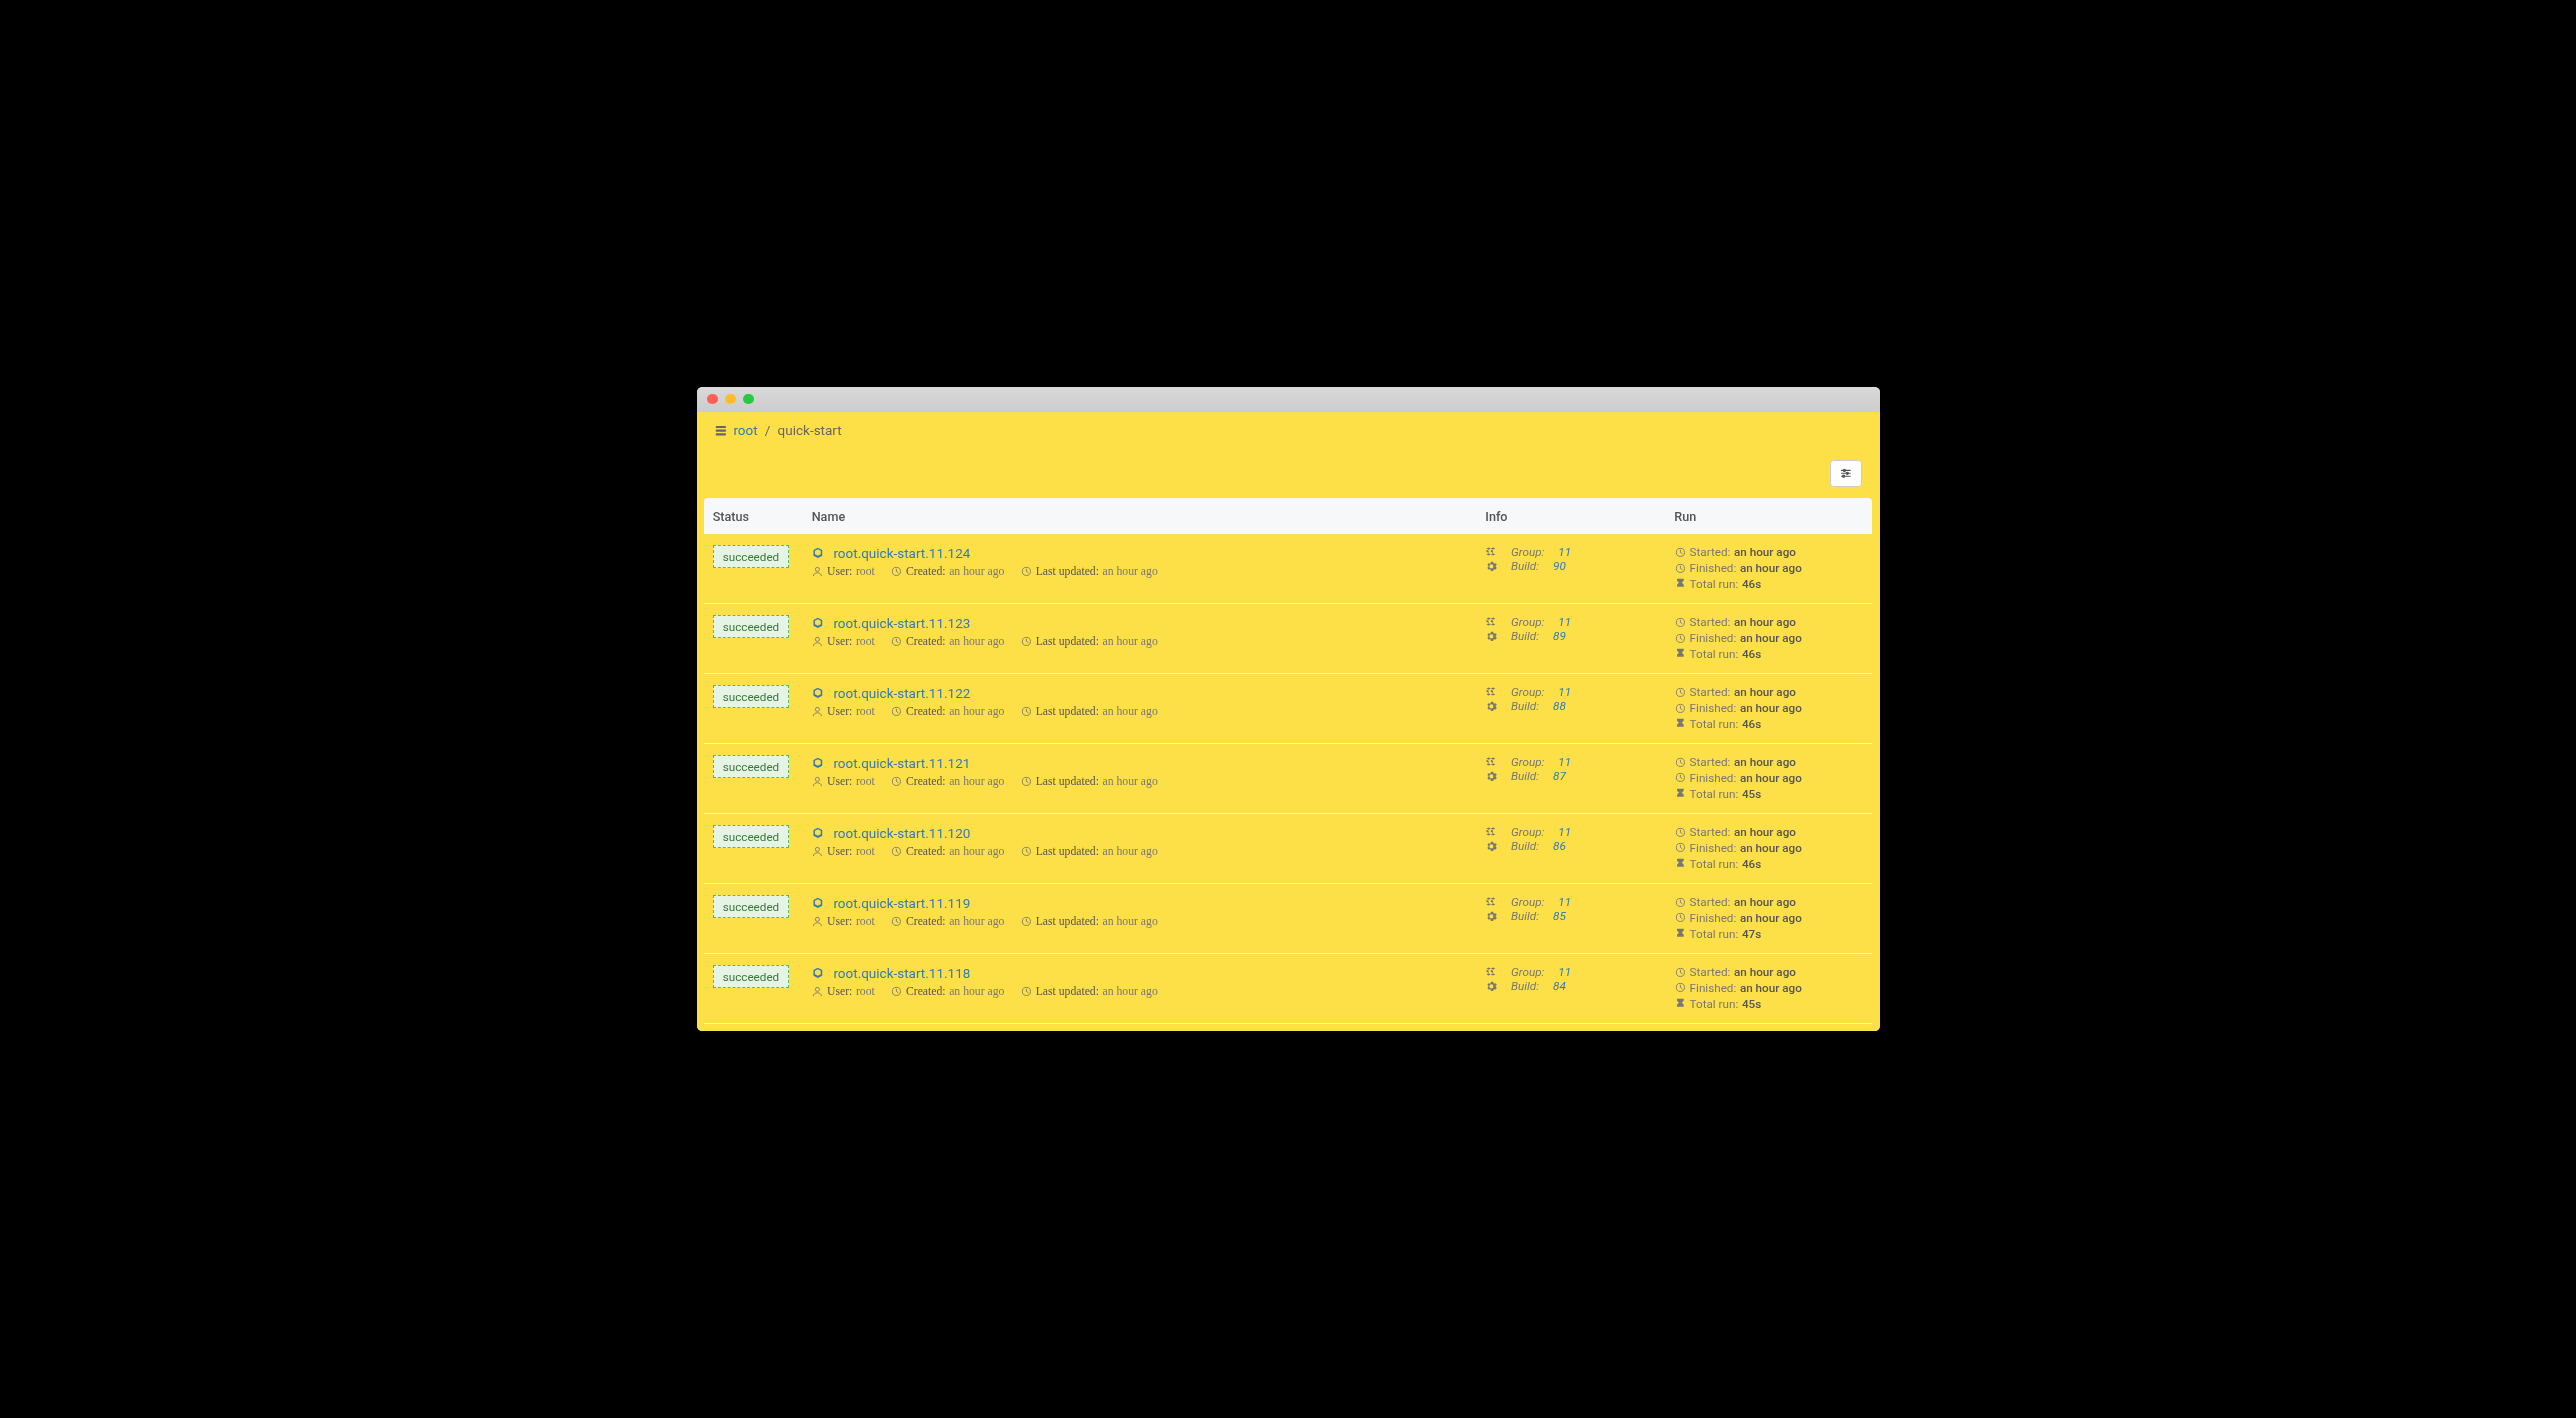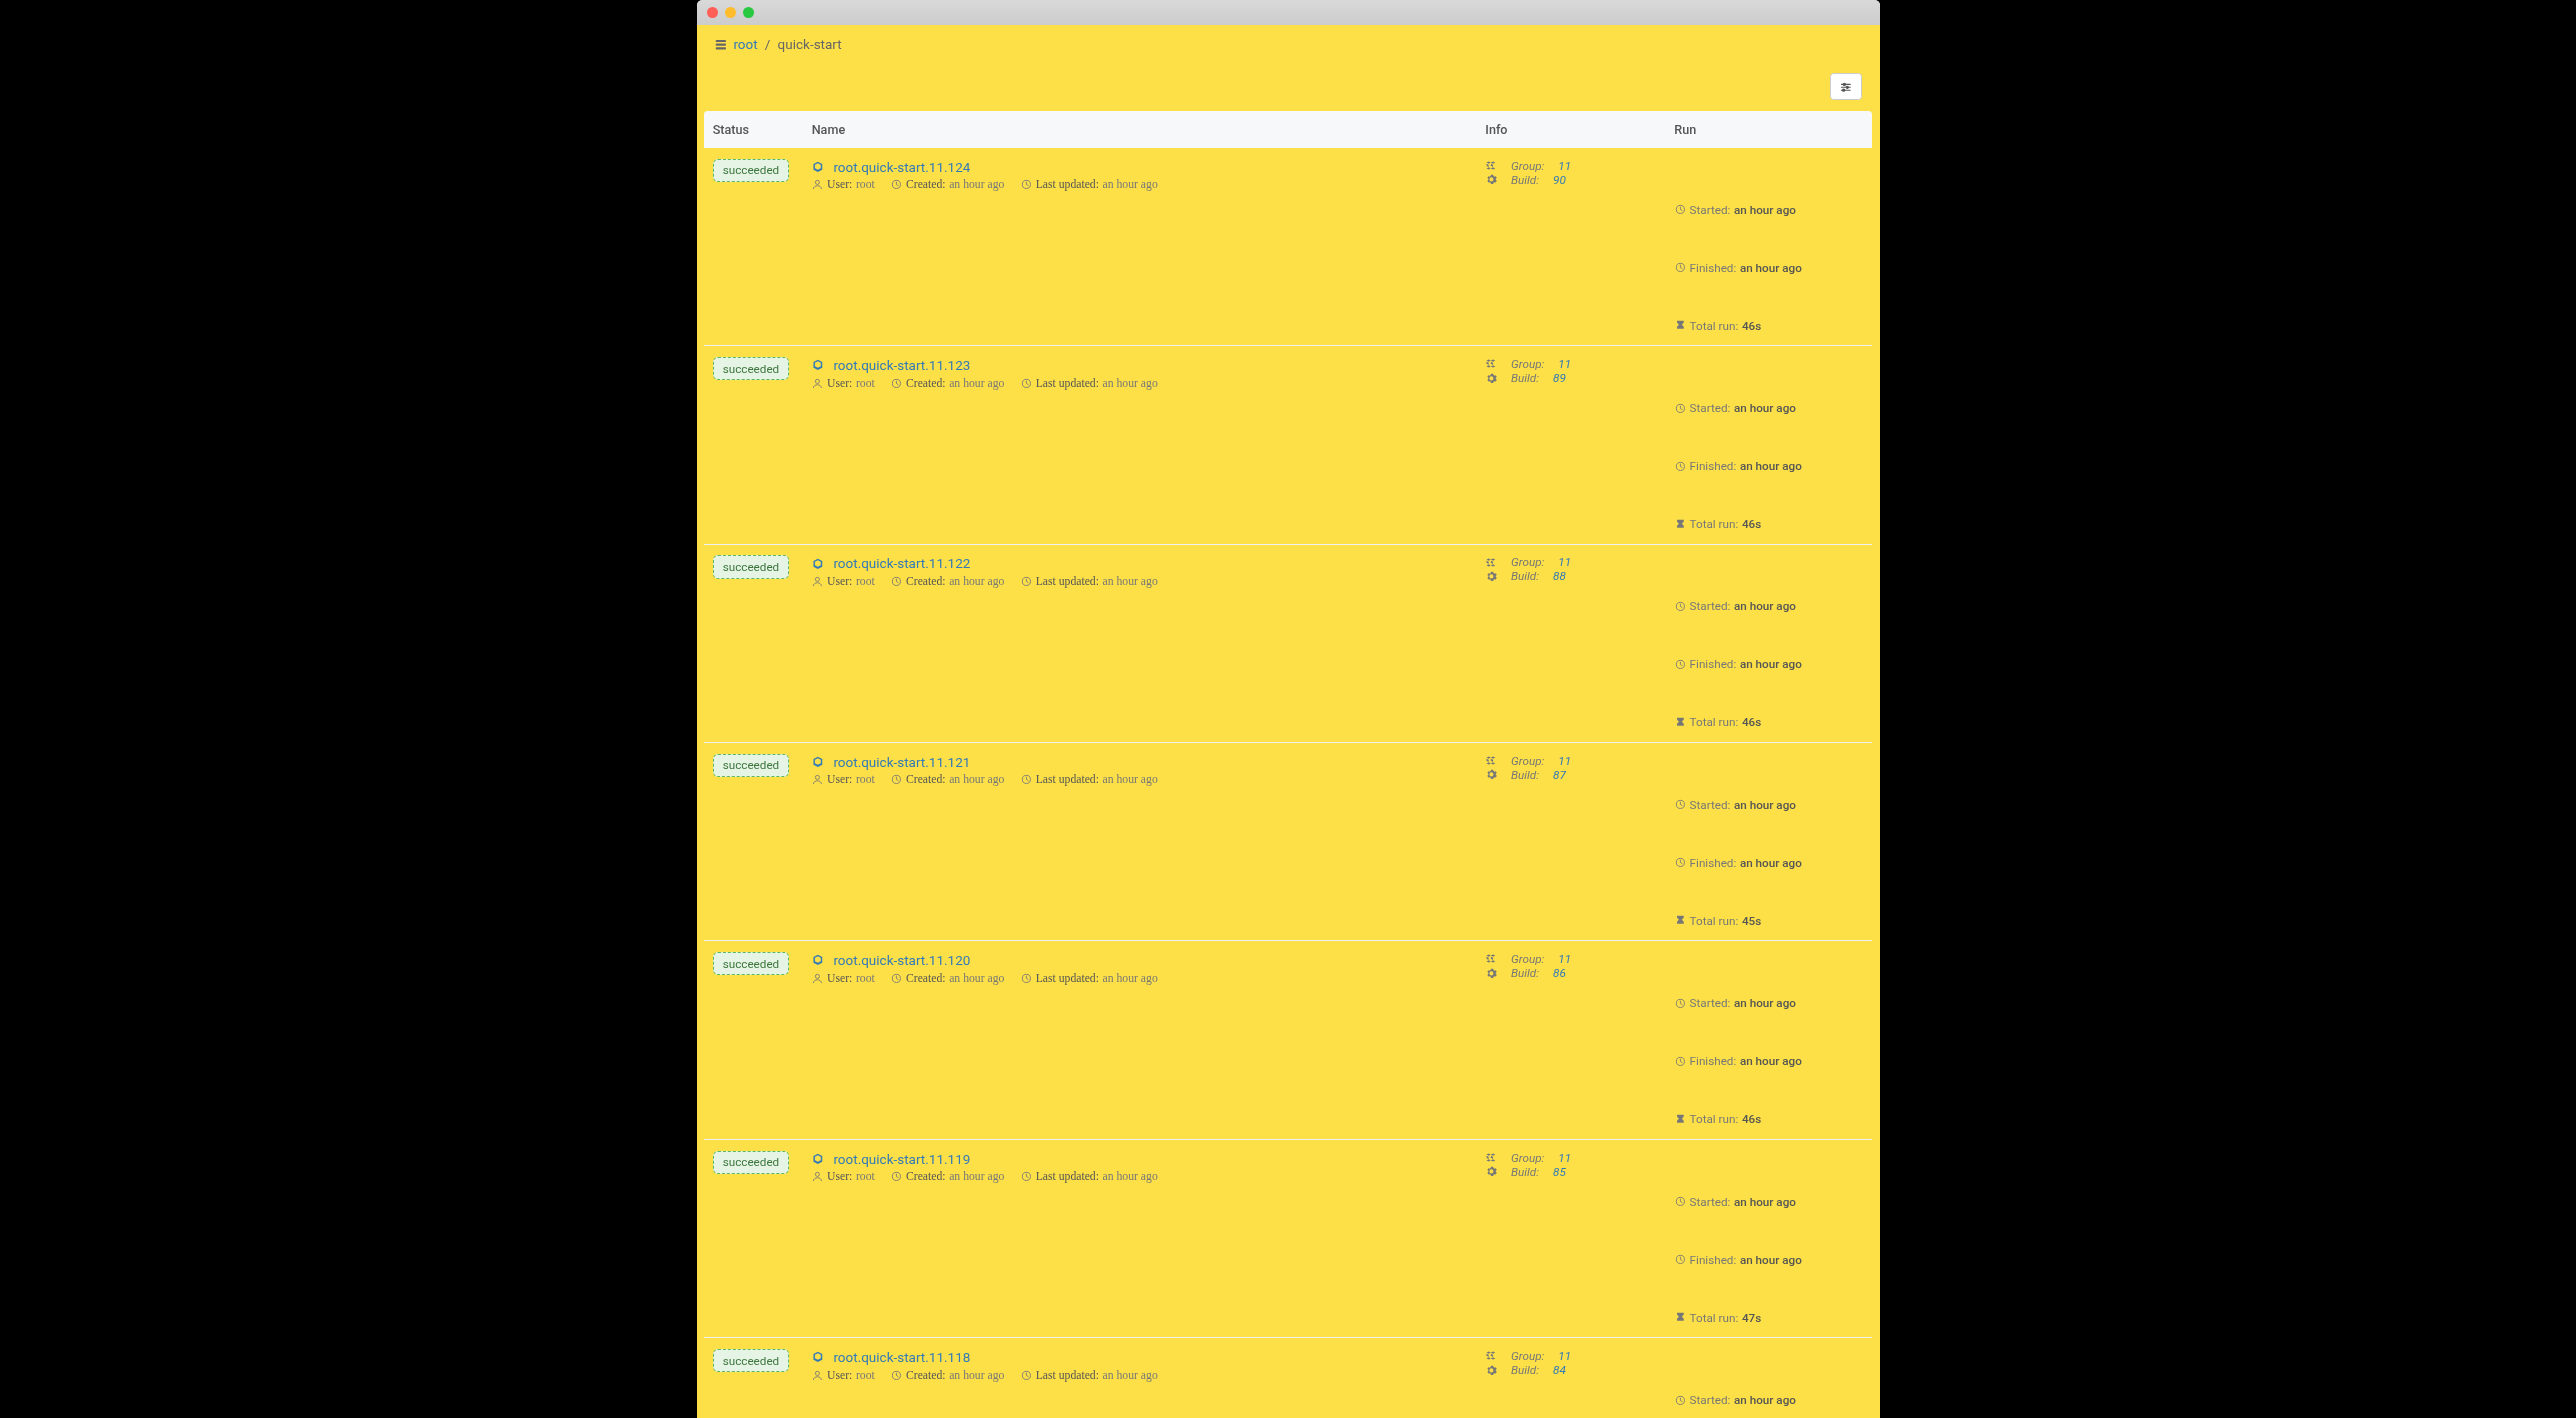--- a/index.html
+++ b/index.html
@@ -69,33 +69,33 @@
     .col-name { flex: 1; }
     .col-info { width: 189px; }
     .col-run { width: 189px; }
     .row { display: flex; padding: 10.8px 9px; border-bottom: 0.9px solid #eef0f2; align-items: flex-start; }
     .badge-succeeded {
       display: inline-block;
       padding: 3.6px 9px;
       color: #3c763d;
       background: #e6f4e6;
       border: 0.9px dashed #5cb85c;
-      border-radius: 5px;
+      border-radius: 0;
       font-size: 11.7px;
     }
     .name-line { display: flex; align-items: center; gap: 10px; color: #337ab7; font-size: 13.5px; }
     .name-line a { color: #337ab7; text-decoration: none; }
     .meta-line { display: flex; gap: 16px; color: #777; font-size: 11.7px; margin-top: 3.6px; flex-wrap: wrap; align-items:center; }
     .meta-item { display: flex; align-items: center; gap: 3.6px; font-family: Liberation Serif, serif; }
     .meta-item strong { color: #555; font-weight: 500; }
     .info-block { color: #777; font-size: 11.7px; }
     .info-line { display: flex; align-items: center; gap: 14px; font-style: italic; }
     .info-line a { color: #337ab7; text-decoration: none; }
     .run-block { color: #777; font-size: 11.7px; }
-    .run-line { display: flex; align-items: center; gap: 3.6px; margin-bottom: 1.8px; margin-top: 44px;}
+    .run-line { display: flex; align-items: center; gap: 3.6px; margin-bottom: 1.8px;}
     .run-line strong { color: #555; font-weight: 500; }
     .ico { width: 11.7px; height: 11.7px; display: inline-flex; align-items: center; justify-content: center; fill: currentColor; flex-shrink:0; }
     svg { display: block; }
   </style>
 </head>
 <body>
 
 <div class="window">
   <div class="titlebar">
     <div class="traffic-light tl-red"></div>

